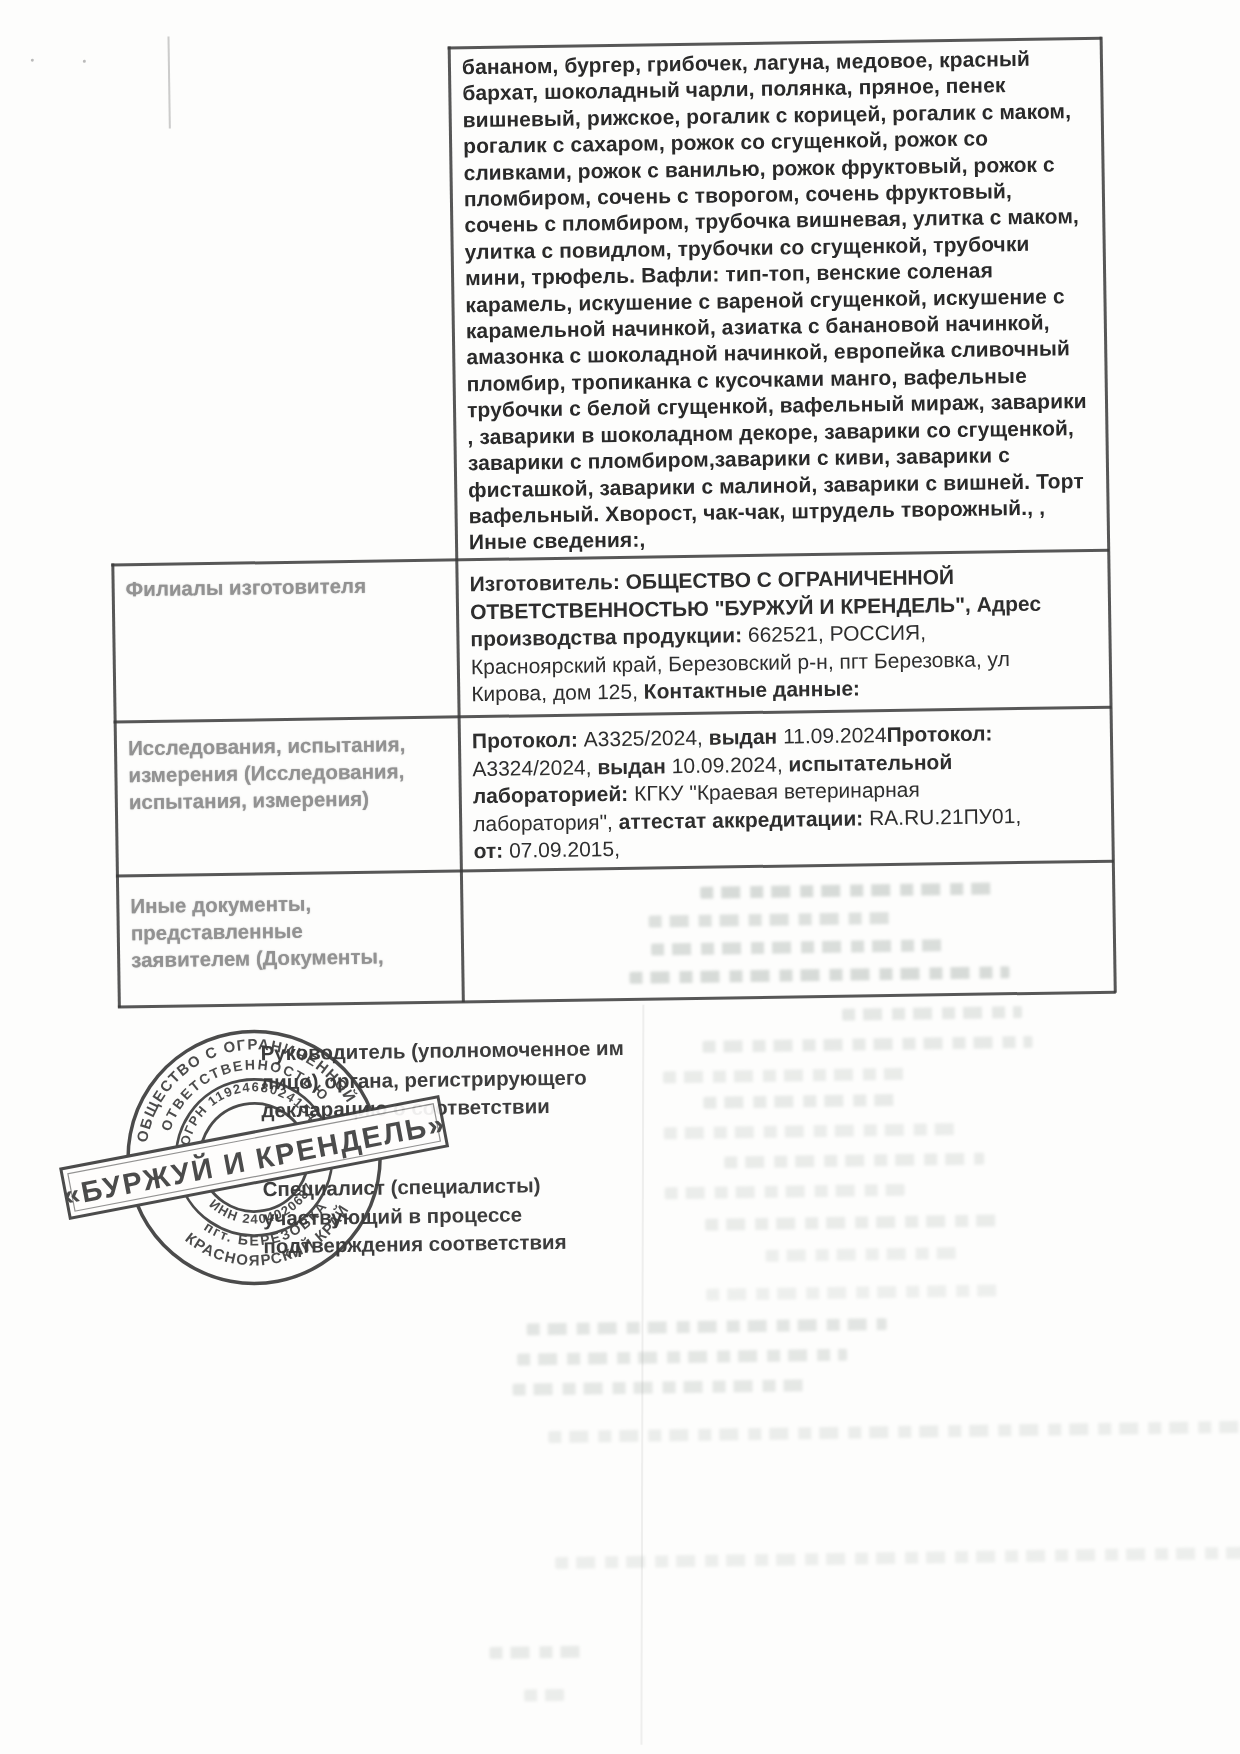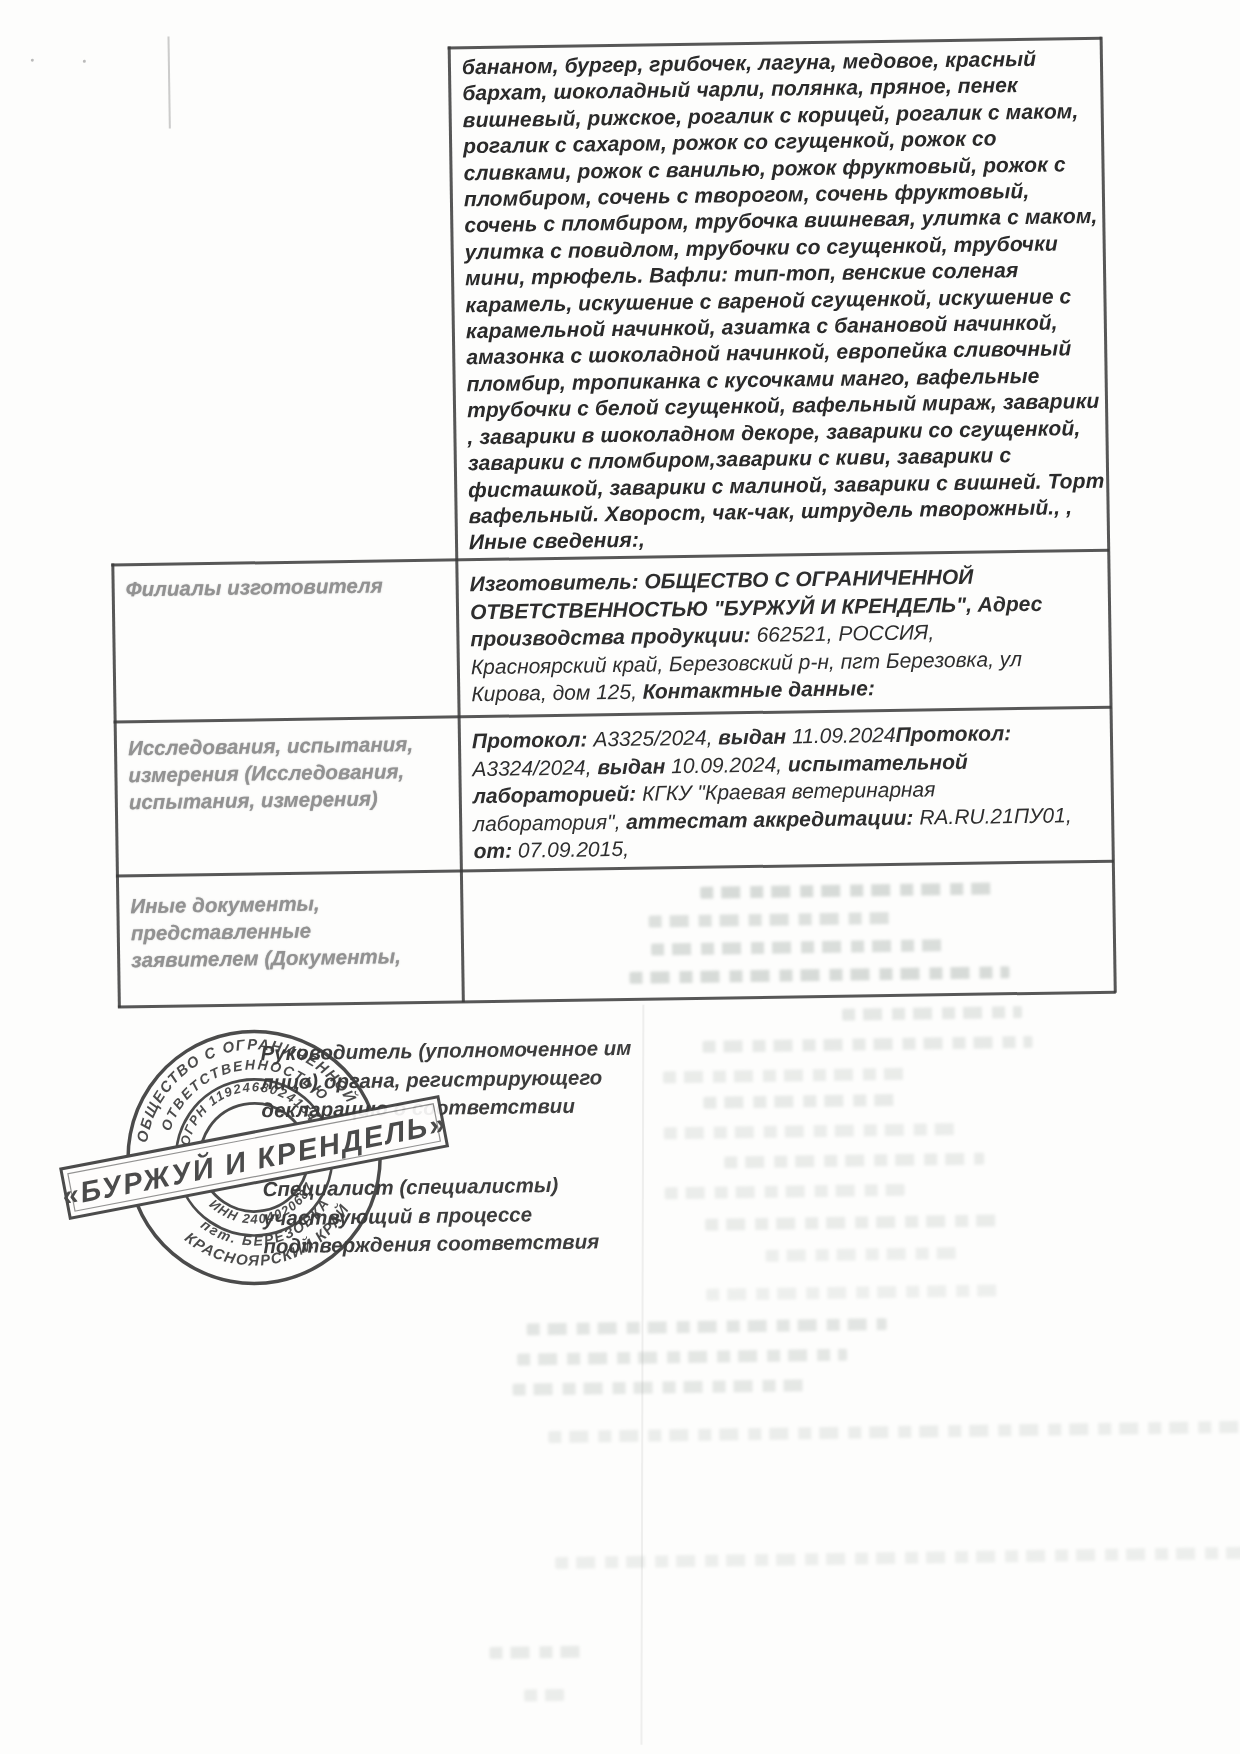--- a/index.html
+++ b/index.html
@@ -1,18 +1,18 @@
 <!DOCTYPE html>
 <html><head>
 <meta charset="utf-8">
 <style>
   html,body{margin:0;padding:0;background:#ffffff;}
   .page{
     position:relative;width:1240px;height:1754px;background:#fdfdfc;overflow:hidden;
-    font-family:"Liberation Sans",sans-serif;color:#2b2b2b;font-style:italic;
+    font-family:"Liberation Sans",sans-serif;color:#2b2b2b;
   }
   .sheet{position:absolute;left:0;top:0;width:1240px;height:1754px;
     transform:rotate(-0.85deg);transform-origin:620px 877px;}
   .ln{white-space:nowrap;}
   
   .product-text{position:absolute;left:474px;top:52px;font-size:21px;line-height:26.4px;
     font-weight:600;letter-spacing:.1px;color:#2a2a2a;}
   .bold-line{font-weight:700;}
   
   .cell-value{position:absolute;left:474px;font-size:21px;line-height:27.6px;font-weight:400;color:#2e2e2e;}

